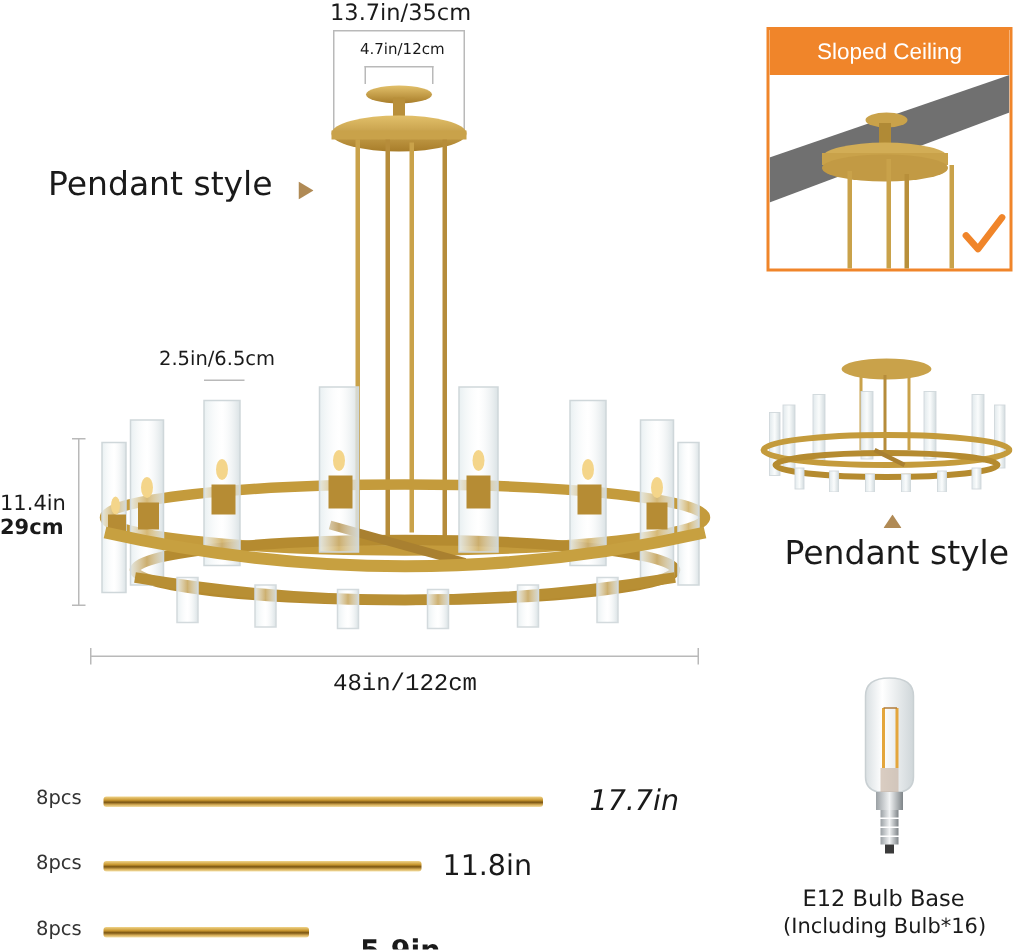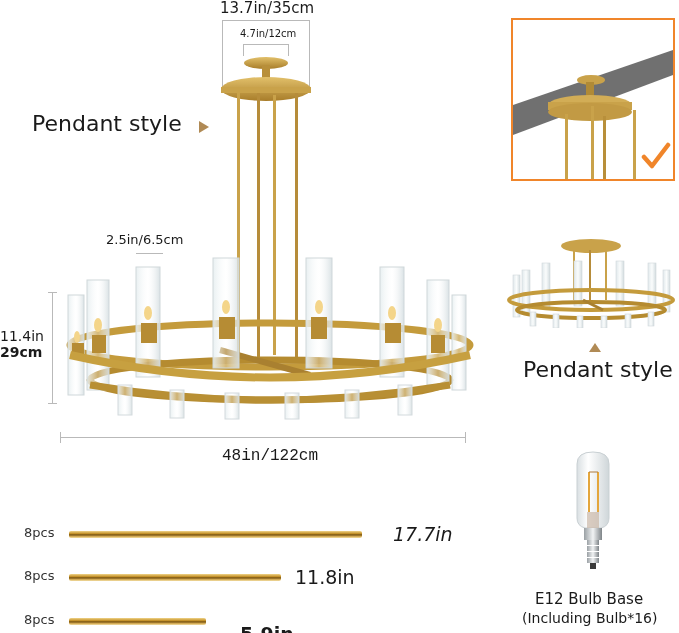--- a/index.html
+++ b/index.html
@@ -129,20 +129,21 @@
 
 <div class="pcs" style="left:24px; top:568px;">8pcs</div>
 <div class="rod" style="left:69px; top:574px; width:212px;"></div>
 <div class="rodlen" style="left:295px; top:566px;">11.8in</div>
 
 <div class="pcs" style="left:24px; top:612px;">8pcs</div>
 <div class="rod" style="left:69px; top:618px; width:137px;"></div>
 <div class="rodlen" style="left:240px; top:623px;font-weight:bold;">5.9in</div>
 
 <div class="sloped-box">
+  <div class="sloped-head">Sloped Ceiling</div>
   <svg class="abs" style="left:0; top:30px;" width="160" height="131" viewBox="0 0 160 131">
     <polygon points="0,55 160,0 160,25 0,85" fill="#707070"></polygon>
     <ellipse cx="78" cy="30" rx="14" ry="5" fill="#c9a24a"></ellipse>
     <rect x="73" y="32" width="8" height="14" fill="#b08a36"></rect>
     <ellipse cx="77" cy="55" rx="42" ry="10" fill="#d2ad56"></ellipse>
     <rect x="35" y="52" width="84" height="8" fill="#c9a24a"></rect>
     <ellipse cx="77" cy="62" rx="42" ry="9" fill="#c29a44"></ellipse>
     <rect x="52" y="64" width="3" height="70" fill="#c9a24a"></rect>
     <rect x="78" y="56" width="3" height="78" fill="#c9a24a"></rect>
     <rect x="90" y="66" width="3" height="68" fill="#b88f3a"></rect>

